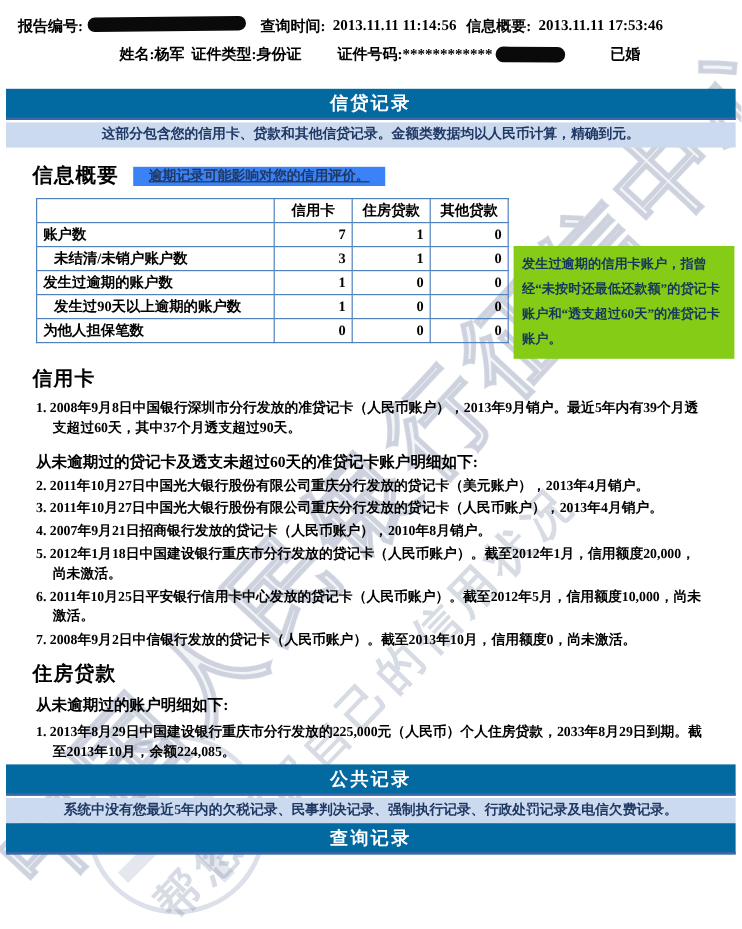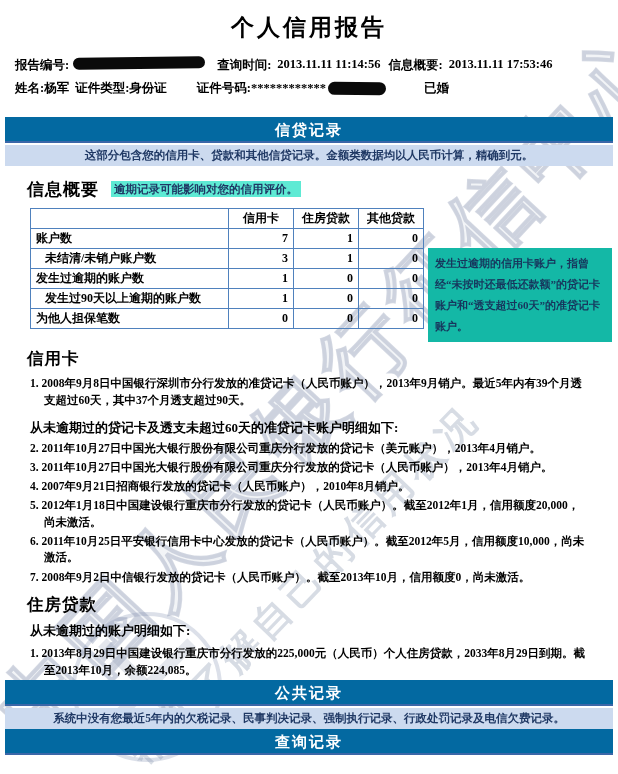--- a/index.html
+++ b/index.html
@@ -31,21 +31,21 @@
     content:""; position:absolute; left:8px; top:65px; width:126px; height:12px;
     background:rgba(130,145,175,0.22);
   }
   .wm-seal::before { transform:rotate(45deg); }
   .wm-seal::after  { transform:rotate(-45deg); }
   .content { position:relative; z-index:1; }
   
   .title { text-align:center; font-size:23px; font-weight:bold; letter-spacing:3px; padding-top:12px; }
   .meta { font-size:12.5px; font-weight:bold; }
   .meta-line1 { margin:14px 0 0 15px; display:flex; }
-  .meta-line2 { margin:6px 0 0 15px; display:flex; align-items:center; }
+  .meta-line2 { margin:6px 0 0 15px; display:flex; align-items:center;justify-content:center; }
   .redact { display:inline-block; background:#0a0a0a; border-radius:7px; vertical-align:middle; }
   .redact1 { width:132px; height:12px; margin:0 4px; transform:rotate(-0.6deg); }
   .redact2 { width:58px; height:13px; margin:0 2px; transform:rotate(0.4deg); }
   .meta-line1 .lbl { margin-left:8px; }
   .meta-line1 .val { margin-left:6px; }
   .m2-idtype { margin-left:6px; }
   .m2-idno { margin-left:30px; }
   .m2-married { margin-left:36px; }
   
   .banner {
@@ -55,33 +55,33 @@
   }
   .strip {
     margin:2px 5px 0; height:21px; line-height:21px; text-align:center;
     background:#ccdaef; color:#1f3864; font-size:11.5px; font-weight:bold;
   }
   .mt20 { margin-top:20px; } .mt8 { margin-top:0; }
   
   .summary-head { margin:12px 0 0 27px; }
   .h2 { font-size:17px; font-weight:bold; display:inline-block; letter-spacing:1px; }
   .hl-note {
-    font-size:11.5px; font-weight:bold; background:#5eead4; color:#1f3864;
-    padding:2px 3px; margin-left:8px; vertical-align:2px;
+    font-size:11.5px; font-weight:bold; background:#3b82f6; color:#1f3864;
+    padding:2px 13px; margin-left:8px; vertical-align:2px;text-decoration:underline;
   }
   .summary-body { position:relative; margin:7px 0 0 30px; min-height:126px; }
   table.summary { border-collapse:collapse; font-size:12px; font-weight:bold; }
   table.summary td, table.summary th { border:1px solid #4f81bd; height:20px; padding:0 5px; }
   td.rowlbl { width:198px; text-align:left; }
   td.rowlbl.indent { padding-left:14px; }
   th.collbl { width:65px; text-align:center; font-weight:bold; }
   td.num { width:65px; text-align:right; }
   .side-note {
     position:absolute; left:398px; top:40px; width:184px;
-    background:#14b8a6; color:#17365d; font-size:11px; font-weight:bold;
+    background:#84cc16; color:#17365d; font-size:11px; font-weight:bold;
     line-height:21px; padding:5px 7px;
   }
   
   .sec-h { font-size:16.5px; font-weight:bold; margin:14px 0 0 27px; letter-spacing:1px; }
   .sub-h { font-size:13px; font-weight:bold; margin:9px 0 0 30px; }
   .item {
     font-size:11.5px; font-weight:bold; line-height:1.5;
     margin:5px 30px 0 30px; padding-left:14px; text-indent:-14px;
   }
   .item.tight { margin-top:3px; line-height:1.42; }
@@ -90,21 +90,20 @@
 <body>
 
 <div class="page">
 
   <div class="wm wm-big">中国人民银行征信中心</div>
   <div class="wm wm-small">帮您了解自己的信用状况</div>
   <div class="wm-seal"></div>
 
   <div class="content">
 
-    <div class="title">个人信用报告</div>
 
     <div class="meta meta-line1">
       <span>报告编号:</span>
       <span class="redact redact1"></span>
       <span class="lbl">查询时间:</span>
       <span class="val">2013.11.11 11:14:56</span>
       <span class="lbl">信息概要:</span>
       <span class="val">2013.11.11 17:53:46</span>
     </div>
 

